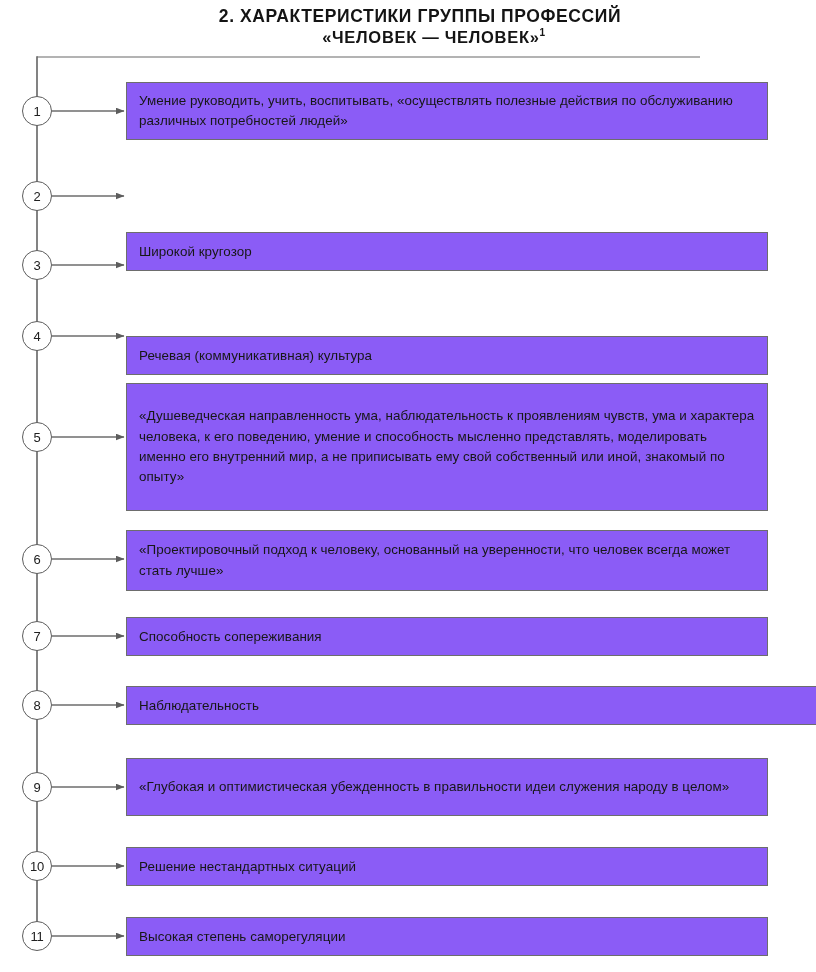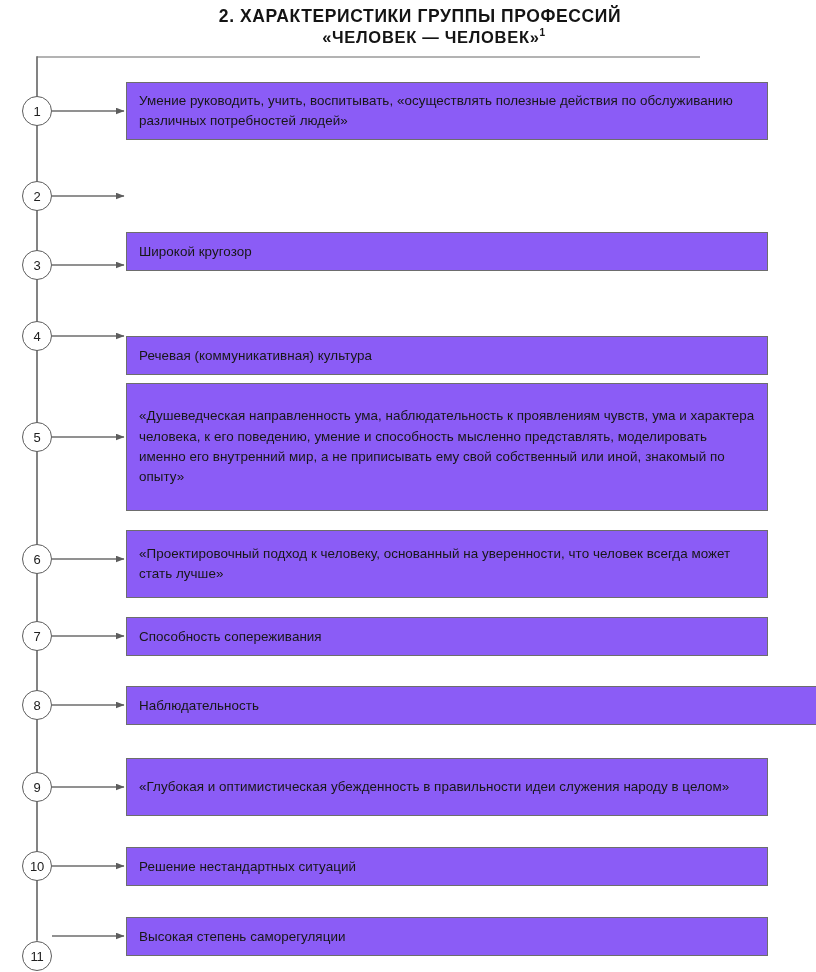--- a/index.html
+++ b/index.html
@@ -156,42 +156,42 @@
     </div>
   <div class="node-num" style="left:22px; top:690px;">
       <span>8</span>
     </div>
   <div class="node-num" style="left:22px; top:772px;">
       <span>9</span>
     </div>
   <div class="node-num" style="left:22px; top:851px;">
       <span>10</span>
     </div>
-  <div class="node-num" style="left:22px; top:921px;margin-top:20px;">
+  <div class="node-num" style="left:22px; top:921px;">
       <span>11</span>
     </div>
 
   <div class="box multiline" style="left:126px; top:82px;  width:642px; height:58px;">
     <span class="box-text">Умение руководить, учить, воспитывать, «осуществлять полезные действия по обслуживанию различных потребностей людей»</span>
   </div>
 
 
   <div class="box" style="left:126px; top:232px; width:642px; height:39px;">
     <span class="box-text">Широкой кругозор</span>
   </div>
 
   <div class="box" style="left:126px; top:317px; width:642px; height:39px;margin-top:19px;">
     <span class="box-text">Речевая (коммуникативная) культура</span>
   </div>
 
   <div class="box multiline" style="left:126px; top:383px; width:642px; height:128px;">
     <span class="box-text">«Душеведческая направленность ума, наблюдательность к проявлениям чувств, ума и характера человека, к его поведению, умение и способность мысленно представлять, моделировать именно его внутренний мир, а не приписывать ему свой собственный или иной, знакомый по опыту»</span>
   </div>
 
-  <div class="box multiline" style="left:126px; top:530px; width:642px; height:68px;">
+  <div class="box multiline" style="left:126px; top:530px; width:642px; height:61px;">
     <span class="box-text">«Проектировочный подход к человеку, основанный на уверенности, что человек всегда может стать лучше»</span>
   </div>
 
   <div class="box" style="left:126px; top:617px; width:642px; height:39px;">
     <span class="box-text">Способность сопереживания</span>
   </div>
 
   <div class="box" style="left:126px; top:686px; width:772px; height:39px;">
     <span class="box-text">Наблюдательность</span>
   </div>

